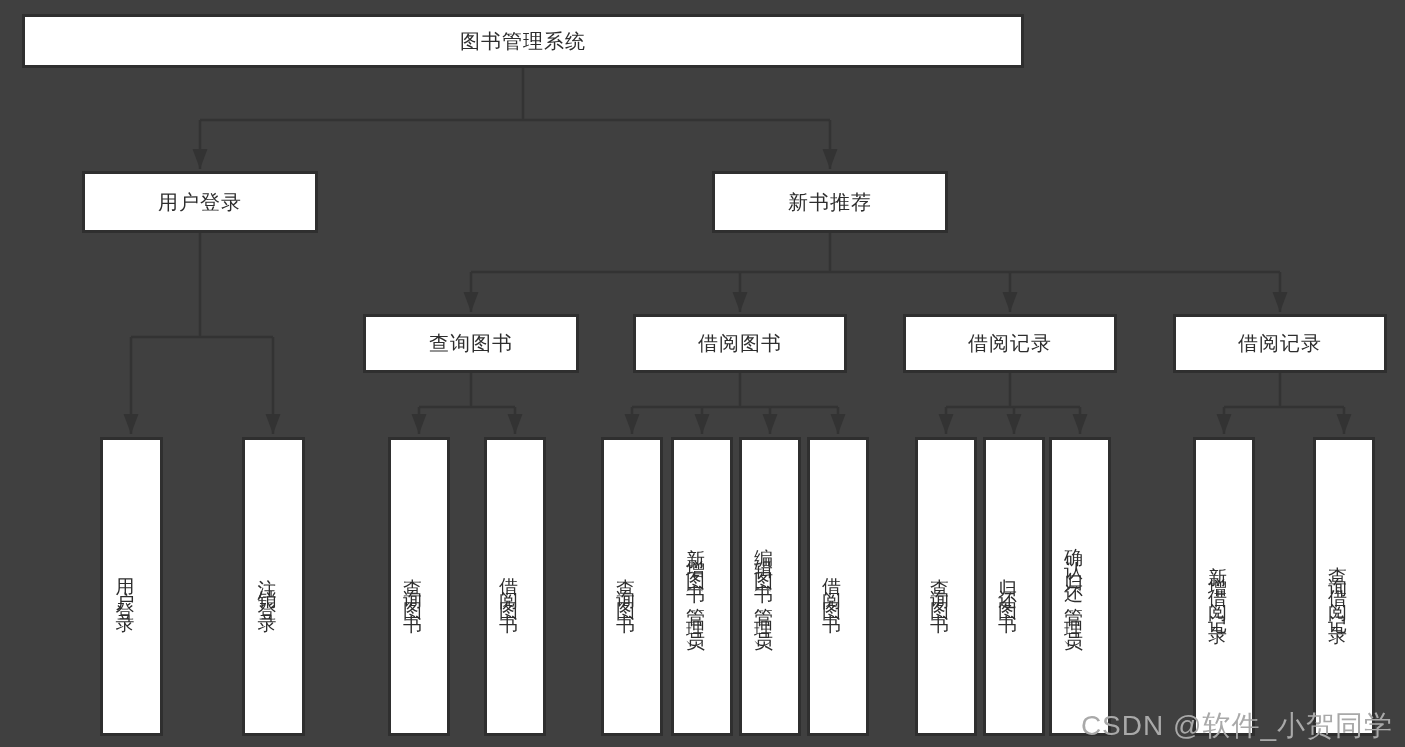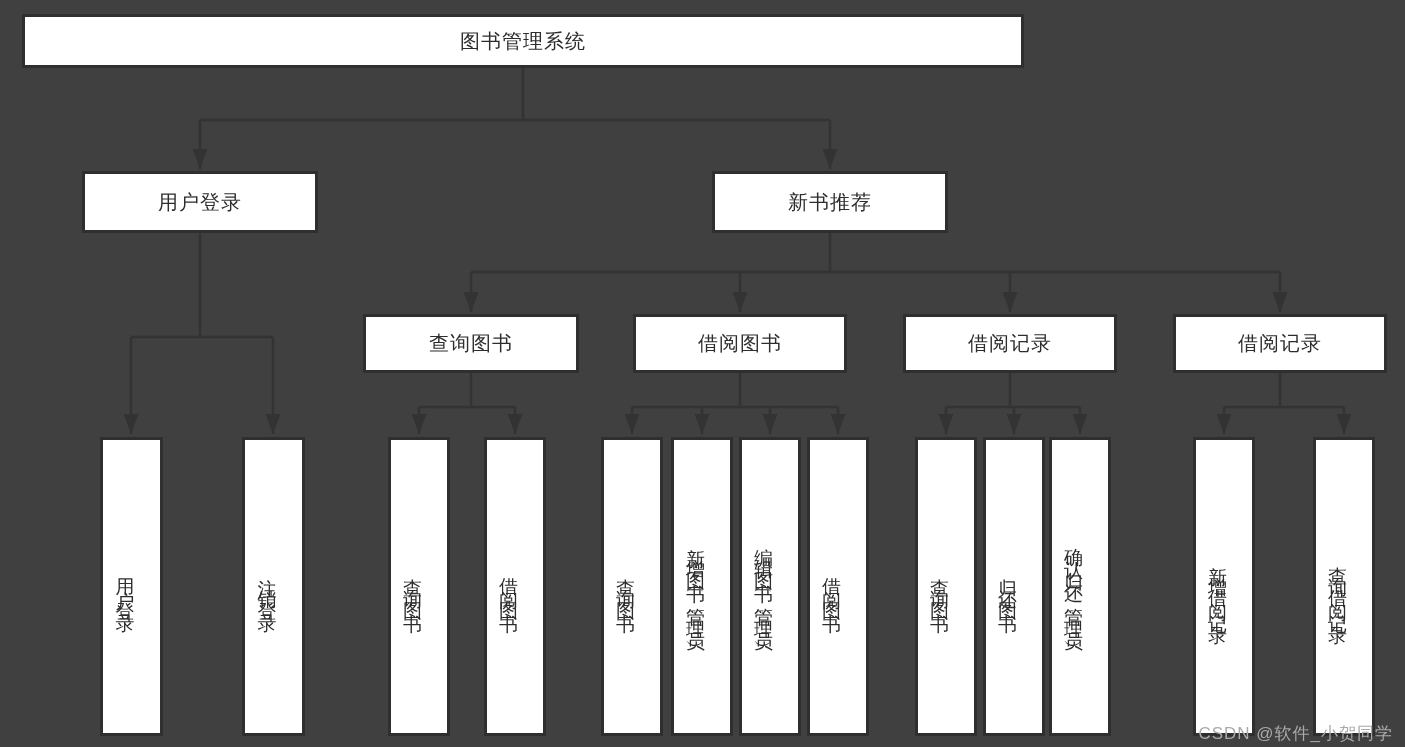--- a/index.html
+++ b/index.html
@@ -40,21 +40,21 @@
     line-height: 1;
     letter-spacing: 12px;
     color: #2d2d2d;
     white-space: nowrap;
   }
   .leaf .v-label { margin-block-end: -12px; } 
   .watermark {
     position: absolute;
     right: 12px;
     bottom: 2px;
-    font-size: 17px;
+    font-size: 28px;
     color: #a9a9a9;
     letter-spacing: 1px;
     z-index: 10;
     white-space: nowrap;
   }
 </style>
 </head>
 <body>
 
 <div class="stage">

